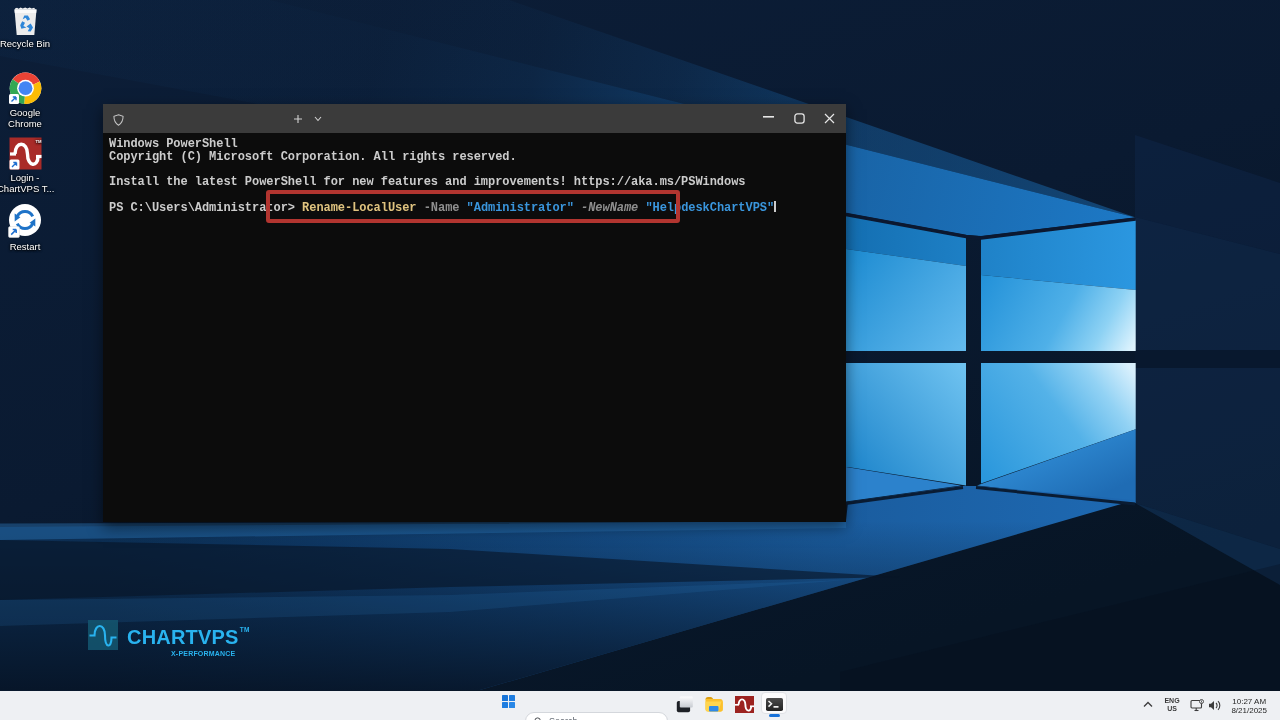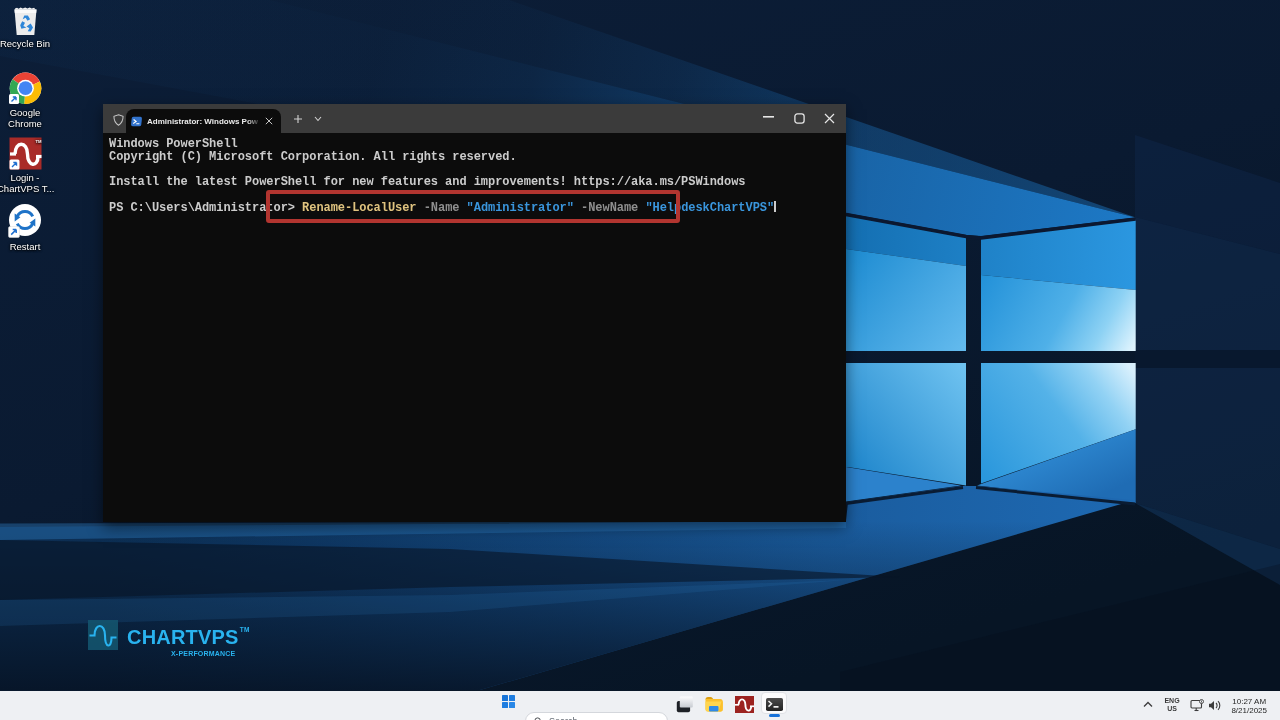--- a/index.html
+++ b/index.html
@@ -174,31 +174,20 @@
     <div style="color:#29b3ef;font-size:20px;font-weight:bold;letter-spacing:0.2px;line-height:19px;font-family:'Liberation Sans',sans-serif;">CHARTVPS<span style="font-size:6.5px;vertical-align:12px;letter-spacing:0.5px;margin-left:1px;">TM</span></div>
     <div style="color:#29b3ef;font-size:7px;font-weight:bold;letter-spacing:0.2px;margin-top:3px;margin-left:44px;">X-PERFORMANCE</div>
   </div>
 </div>
 
 <div id="term">
   <div id="titlebar">
     <svg width="11" height="12" viewBox="0 0 24 26" style="position:absolute;left:10px;top:9.5px;">
       <path d="M12 1.5 L22 5 C22 14 19 20.5 12 24.5 C5 20.5 2 14 2 5 Z" fill="none" stroke="#c7c7c7" stroke-width="2.2"></path>
     </svg>
-    <div id="tab">
-      <svg width="11" height="11" viewBox="0 0 16 16" style="margin-left:5px;transform:skewX(-5deg);">
-        <rect x="0.5" y="1" width="15" height="14" rx="2.5" fill="#3273cc"></rect>
-        <path d="M3.5 5 L7.5 8 L3.5 11" stroke="#fff" stroke-width="1.6" fill="none"></path>
-        <rect x="8" y="10.5" width="4.5" height="1.5" fill="#fff"></rect>
-      </svg>
-      <div id="tabtitle" style="margin-left:5px;">Administrator: Windows Pow</div>
-      <svg width="8" height="8" viewBox="0 0 10 10" style="margin-left:4px;">
-        <path d="M1 1 L9 9 M9 1 L1 9" stroke="#cfcfcf" stroke-width="1.2"></path>
-      </svg>
-    </div>
     <div class="tbtn" style="left:190px;top:10px;">
       <svg width="10" height="10" viewBox="0 0 10 10">
           <path d="M5 1 L5 9 M1 5 L9 5" stroke="#d2d2d2" stroke-width="1.1"></path>
         </svg>
     </div>
     <div class="tbtn" style="left:211px;top:12px;">
       <svg width="8" height="6" viewBox="0 0 8 6">
           <path d="M1 1 L4 4.5 L7 1" stroke="#d2d2d2" stroke-width="1.1" fill="none"></path>
         </svg>
     </div>
@@ -216,21 +205,21 @@
       <svg width="11" height="11" viewBox="0 0 11 11">
           <path d="M1 1 L10 10 M10 1 L1 10" stroke="#e6e6e6" stroke-width="1.2"></path>
         </svg>
     </div>
   </div>
   <div id="term-body">Windows PowerShell
 Copyright (C) Microsoft Corporation. All rights reserved.
 
 Install the latest PowerShell for new features and improvements! https://aka.ms/PSWindows
 
-PS C:\Users\Administrator&gt; <span style="color:#dfc37f;">Rename-LocalUser</span> <span style="color:#8f8f8f;">-Name</span> <span style="color:#3a96dd;">"Administrator"</span> <span style="color:#8f8f8f;">-NewName</span> <span style="color:#3a96dd;">"HelpdeskChartVPS"</span><span style="display:inline-block;width:2px;height:11px;background:#ccc;vertical-align:-1px;"></span></div>
+PS C:\Users\Administrator&gt; <span style="color:#dfc37f;">Rename-LocalUser</span> <span style="color:#8f8f8f;">-Name</span> <span style="color:#3a96dd;">"Administrator"</span> <span style="color:#8f8f8f;font-style:italic;">-NewName</span> <span style="color:#3a96dd;">"HelpdeskChartVPS"</span><span style="display:inline-block;width:2px;height:11px;background:#ccc;vertical-align:-1px;"></span></div>
   <div id="redbox"></div>
 </div>
 
 <div id="taskbar">
   <svg class="tbi" style="left:502px;top:4px;" width="13" height="13" viewBox="0 0 13 13">
     <rect x="0" y="0" width="6" height="6" rx="0.6" fill="#1774d8"></rect>
     <rect x="7" y="0" width="6" height="6" rx="0.6" fill="#1e7de0"></rect>
     <rect x="0" y="7" width="6" height="6" rx="0.6" fill="#1e7de0"></rect>
     <rect x="7" y="7" width="6" height="6" rx="0.6" fill="#2987e6"></rect>
   </svg>

